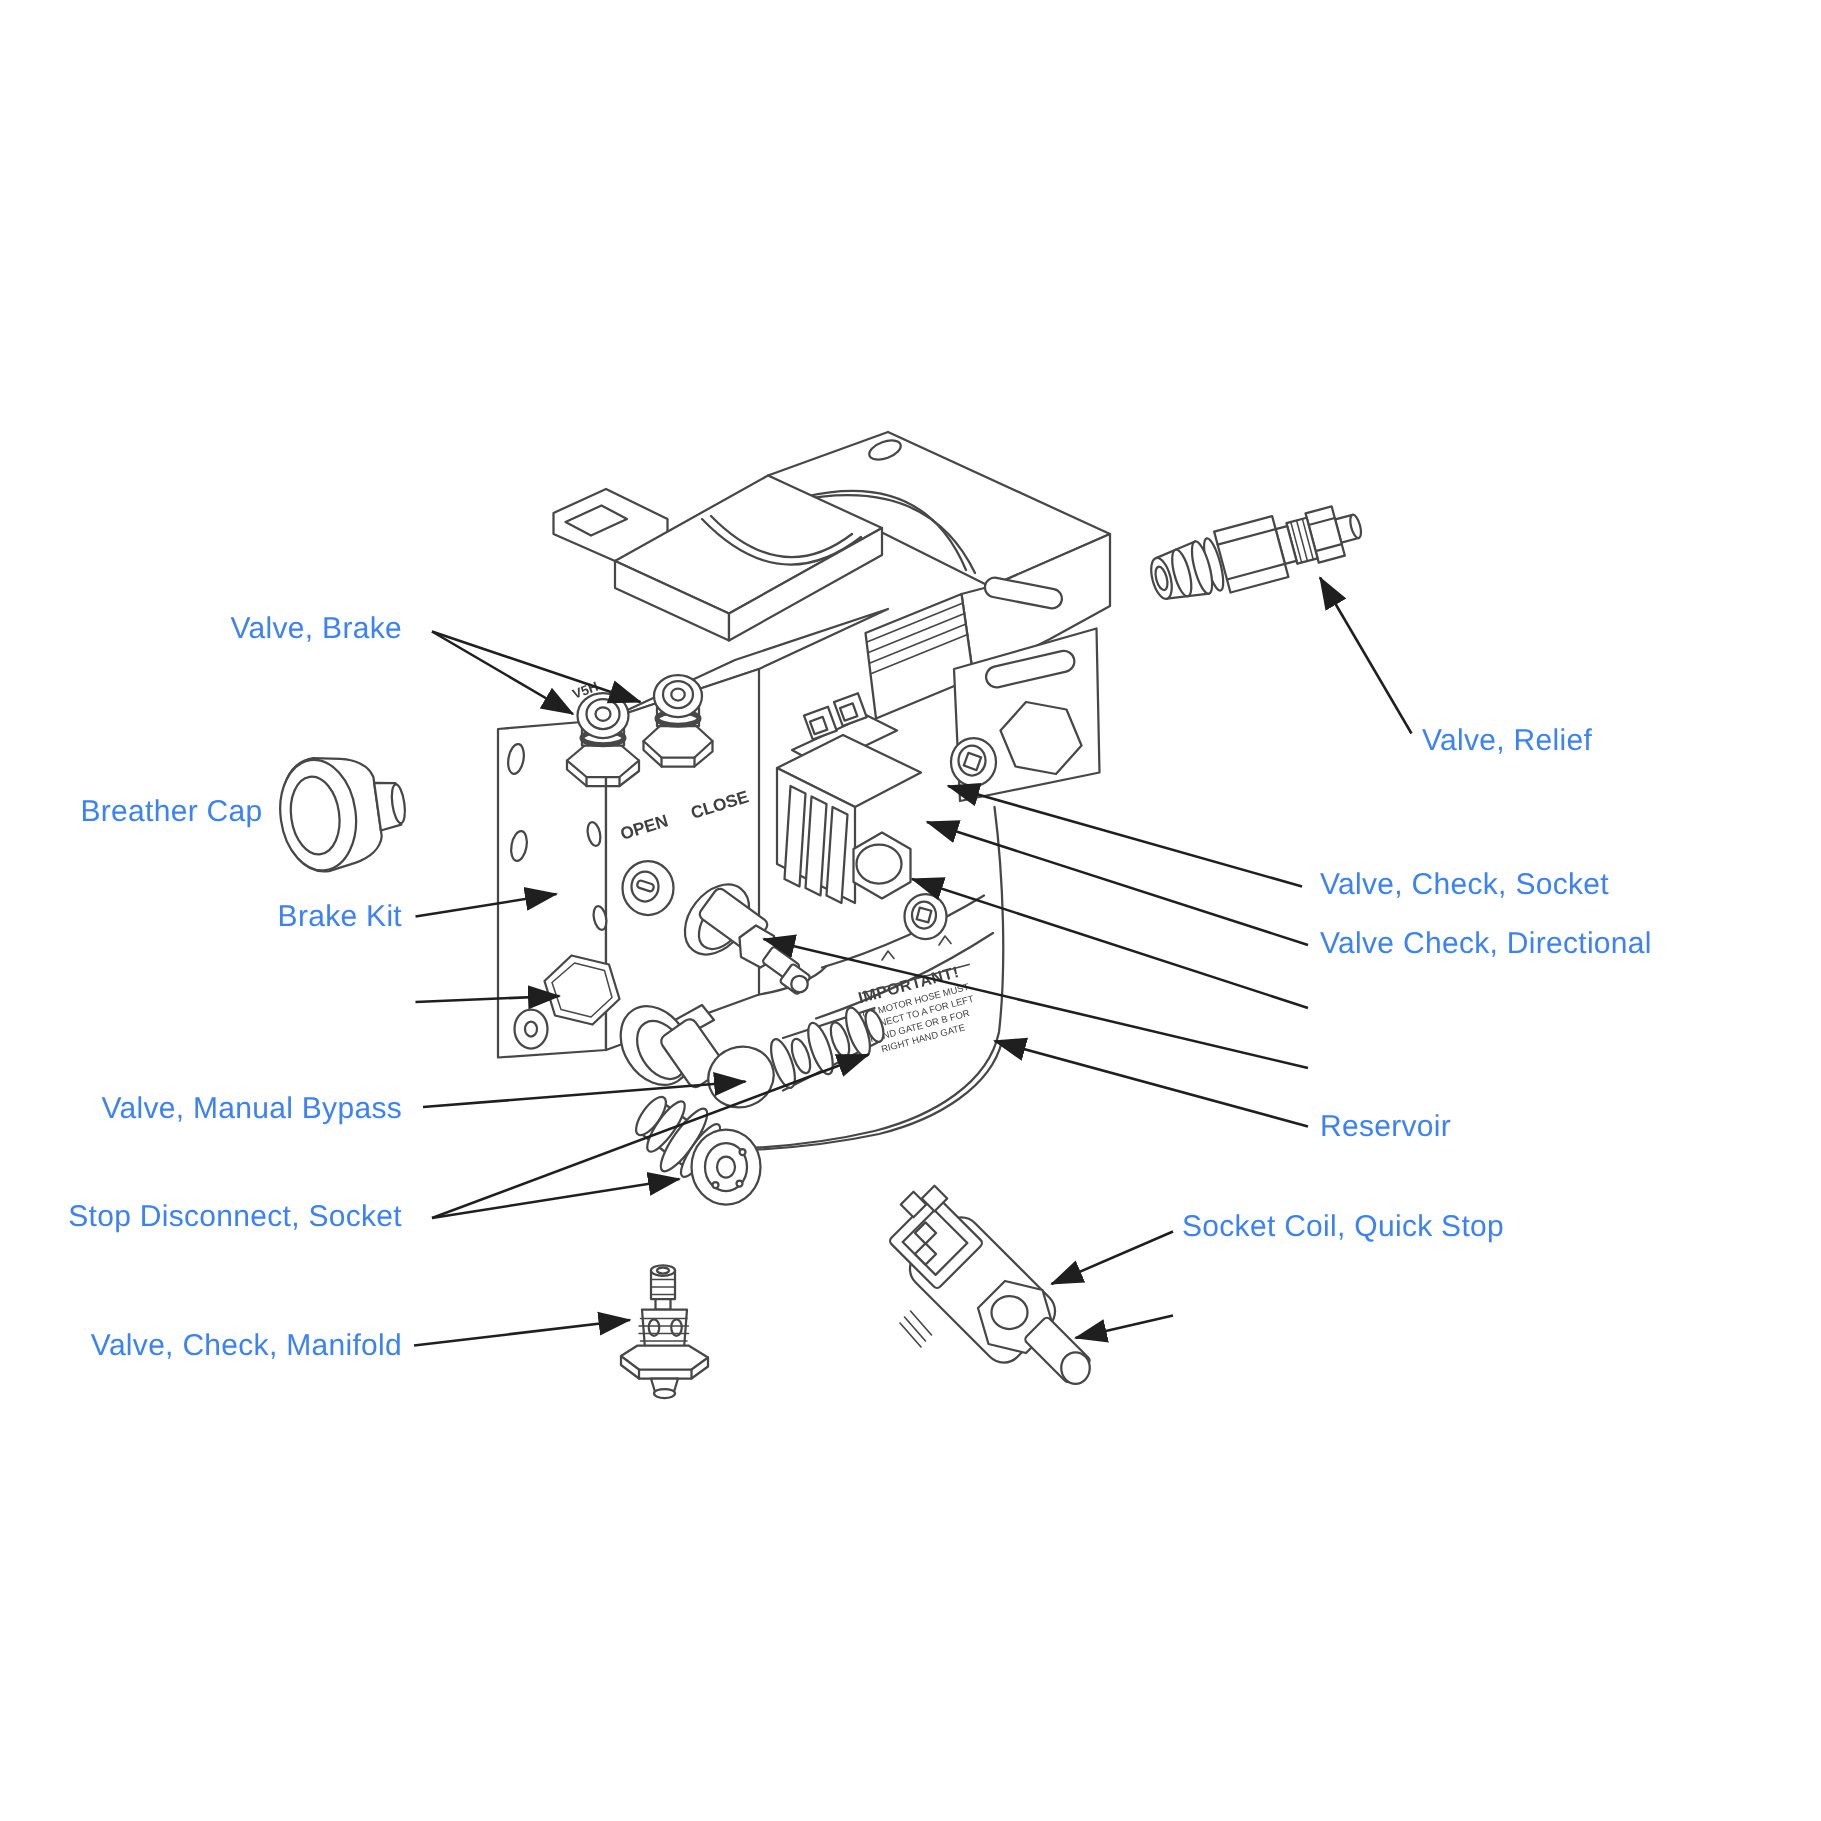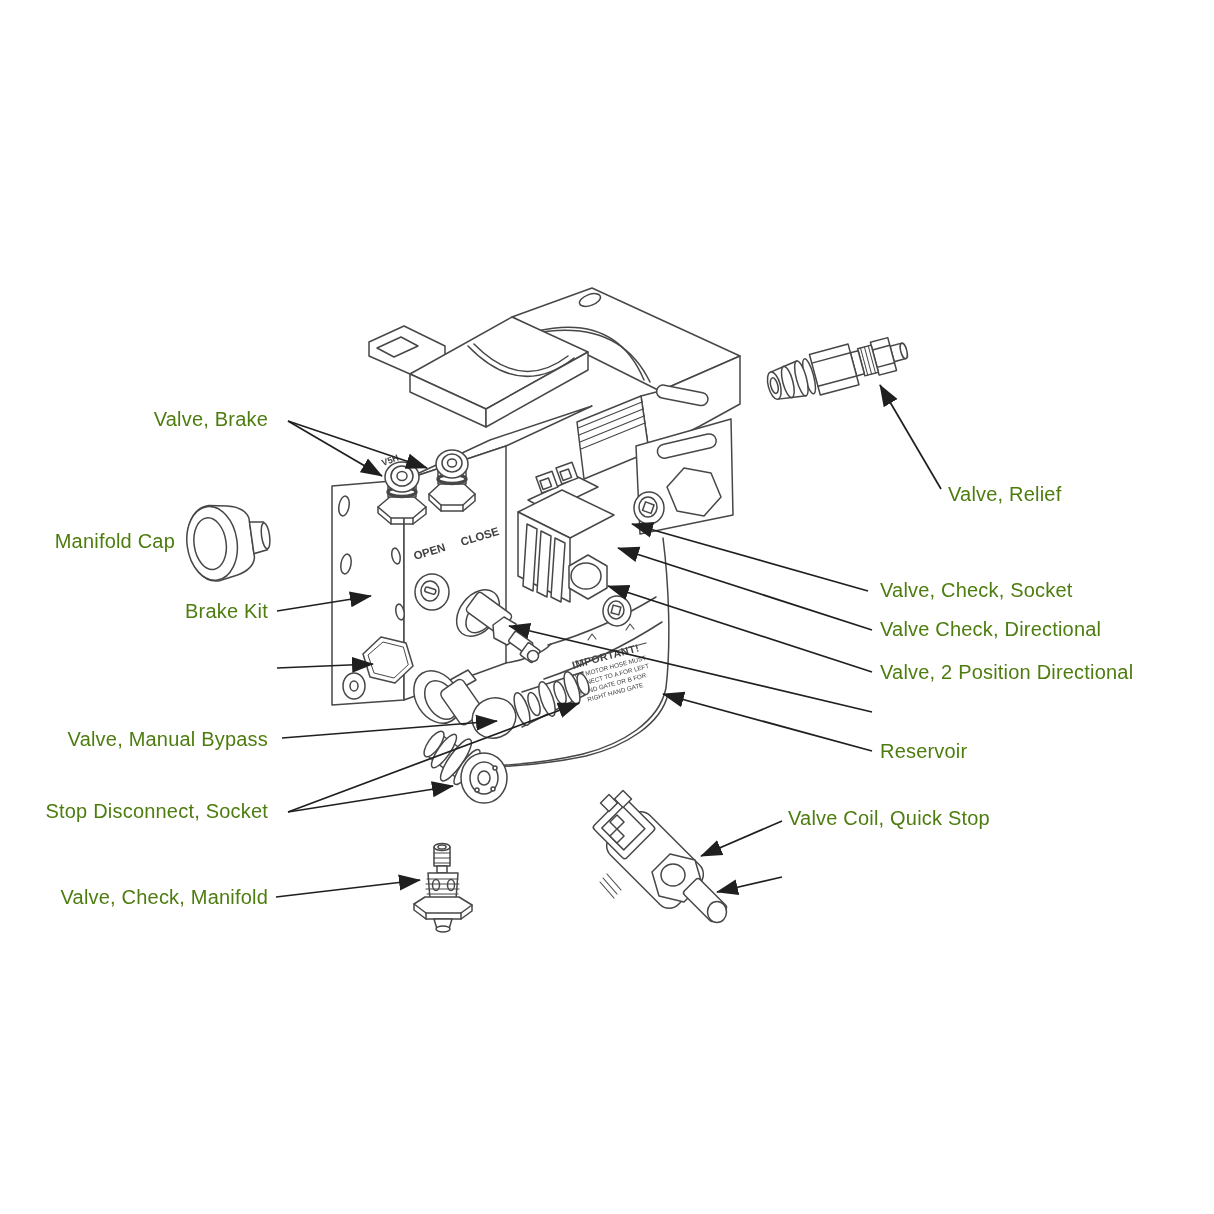--- a/index.html
+++ b/index.html
@@ -1,20 +1,20 @@
 <!DOCTYPE html>
 <html><head>
 <meta charset="utf-8">
 <title>Diagram</title>
 <style>
   html,body{margin:0;padding:0;background:#fff;}
   .stage{position:relative;width:1214px;height:1214px;background:#fff;overflow:hidden;
          font-family:"Liberation Sans", sans-serif;}
   .art{position:absolute;left:0;top:0;z-index:1;}
-  .lbl{position:absolute;z-index:2;font-size:20px;line-height:24px;color:#4d7c0f;
+  .lbl{position:absolute;z-index:2;font-size:20px;line-height:24px;color:#3b82f6;
        white-space:nowrap;letter-spacing:0.2px;}
   .lbl.r{text-align:right;}
   .lbl.l{text-align:left;}
   svg text{font-family:"Liberation Sans", sans-serif;fill:#3f3f3f;}
   svg .stamp{font-weight:700;}
 </style>
 </head>
 <body>
 
 <div class="stage">
@@ -254,26 +254,25 @@
     <line x1="872" y1="630" x2="618" y2="548" marker-end="url(#ah)"></line>
     <line x1="872" y1="672" x2="608" y2="586" marker-end="url(#ah)"></line>
     <line x1="872" y1="712" x2="509" y2="626" marker-end="url(#ah)"></line>
     <line x1="872" y1="751" x2="663" y2="694" marker-end="url(#ah)"></line>
     <line x1="782" y1="821" x2="701" y2="856" marker-end="url(#ah)"></line>
     <line x1="782" y1="877" x2="717" y2="892" marker-end="url(#ah)"></line>
   </g>
 </svg>
 
 <div class="lbl r" style="top:407px;right:946px">Valve, Brake</div>
-<div class="lbl r" style="top:529px;right:1039px">Manifold Cap</div>
+<div class="lbl r" style="top:529px;right:1039px">Breather Cap</div>
 <div class="lbl r" style="top:599px;right:946px">Brake Kit</div>
 <div class="lbl r" style="top:727px;right:946px">Valve, Manual Bypass</div>
 <div class="lbl r" style="top:799px;right:946px">Stop Disconnect, Socket</div>
 <div class="lbl r" style="top:885px;right:946px">Valve, Check, Manifold</div>
 
 <div class="lbl l" style="top:482px;left:948px">Valve, Relief</div>
 <div class="lbl l" style="top:578px;left:880px">Valve, Check, Socket</div>
 <div class="lbl l" style="top:617px;left:880px">Valve Check, Directional</div>
-<div class="lbl l" style="top:660px;left:880px">Valve, 2 Position Directional</div>
 <div class="lbl l" style="top:739px;left:880px">Reservoir</div>
-<div class="lbl l" style="top:806px;left:788px">Valve Coil, Quick Stop</div>
+<div class="lbl l" style="top:806px;left:788px">Socket Coil, Quick Stop</div>
 
 </div>
 
 </body></html>

